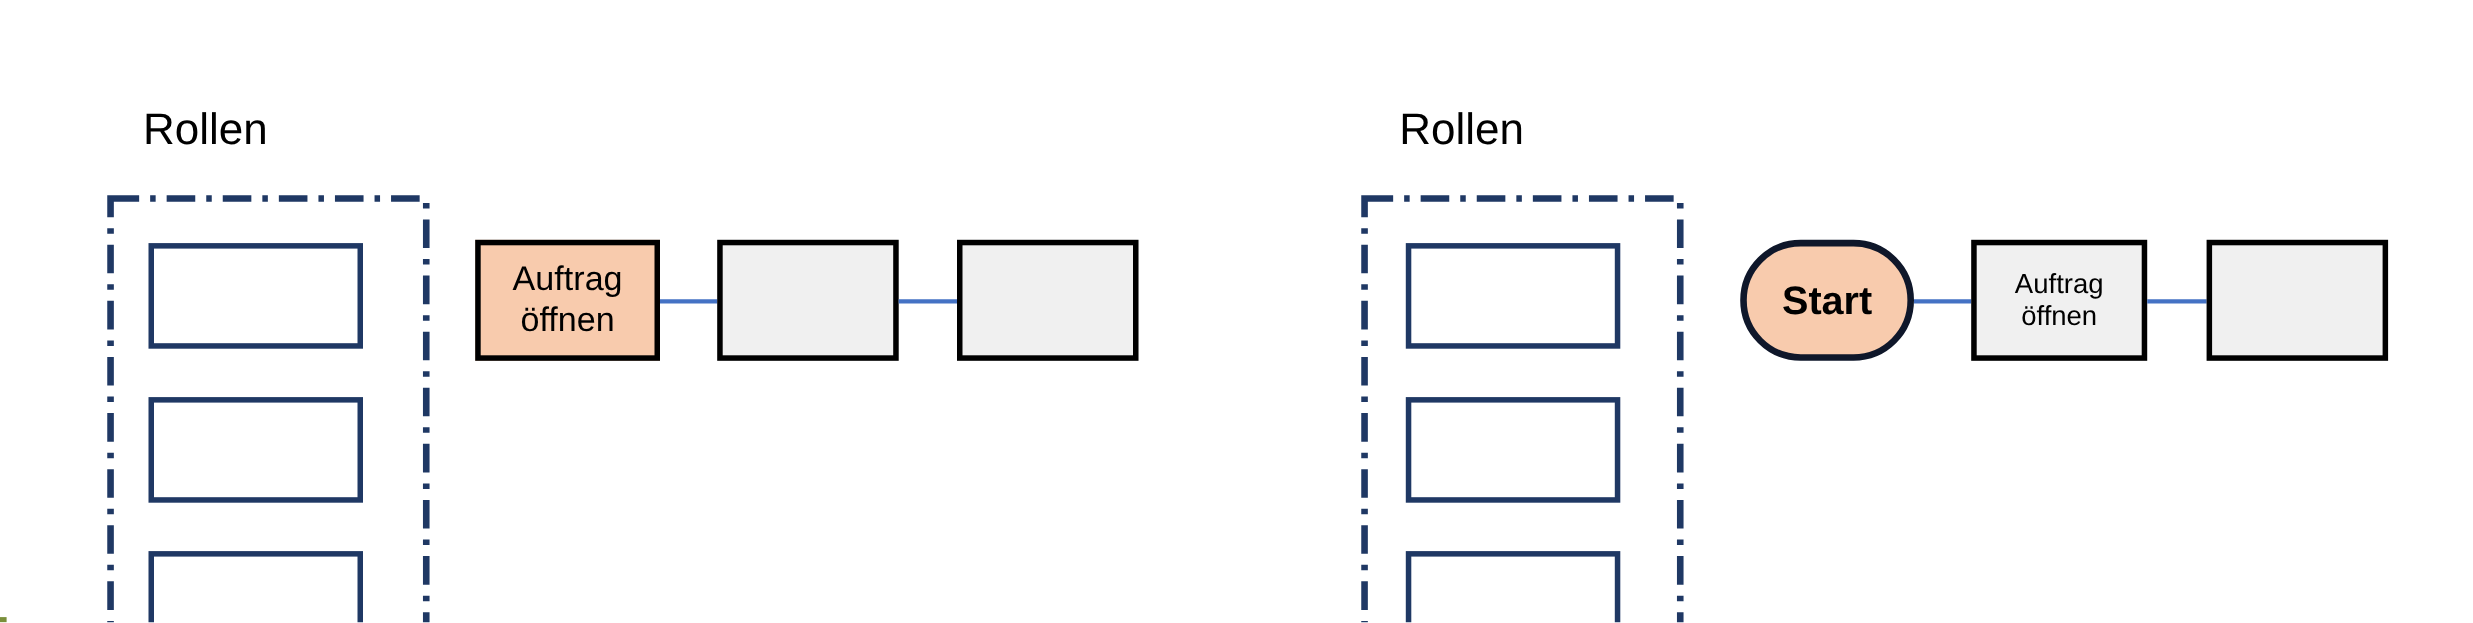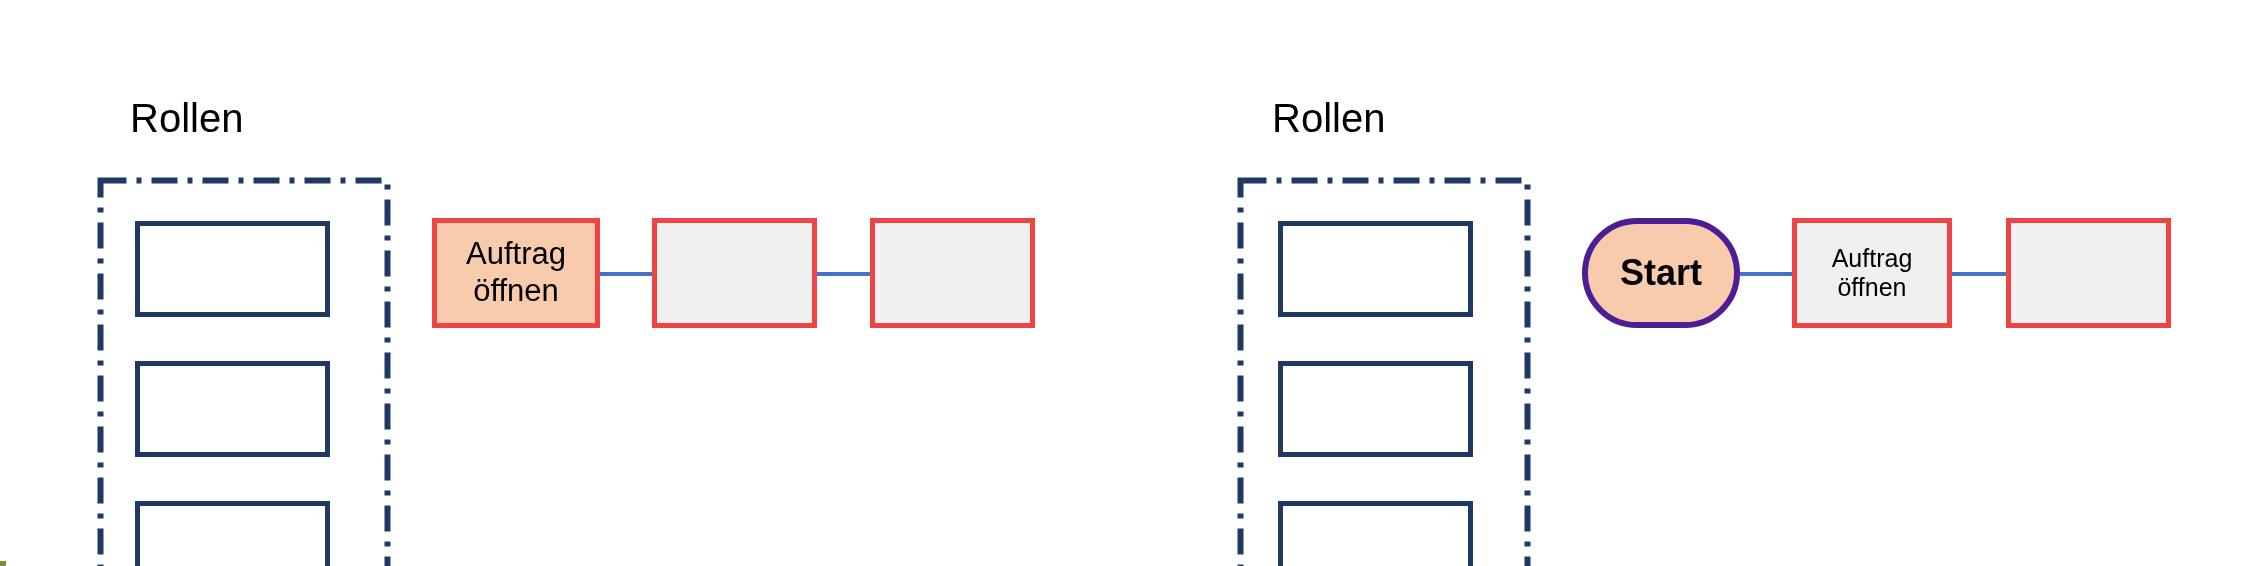--- a/index.html
+++ b/index.html
@@ -38,40 +38,40 @@
     position: absolute;
     box-sizing: border-box;
     border: 5px solid #1F3864;
     background: #ffffff;
   }
 
   
   .flow-box {
     position: absolute;
     box-sizing: border-box;
-    border: 5px solid #ef4444;
+    border: 5px solid #000000;
     display: flex;
     align-items: center;
     justify-content: center;
     text-align: center;
     line-height: 1.18;
     color: #000000;
   }
   .flow-box.gray   { background: #F0F0F0; }
   .flow-box.orange { background: #F8CBAD; }
 
   .flow-box .label {
     display: block;
     white-space: pre-line;
   }
 
   .start-shape {
     position: absolute;
     box-sizing: border-box;
-    border: 6px solid #4c1d95;
+    border: 6px solid #0f172a;
     background: #F8CBAD;
     border-radius: 999px;
     display: flex;
     align-items: center;
     justify-content: center;
     color: #000000;
     font-weight: bold;
   }
 
   .arrow-svg {

